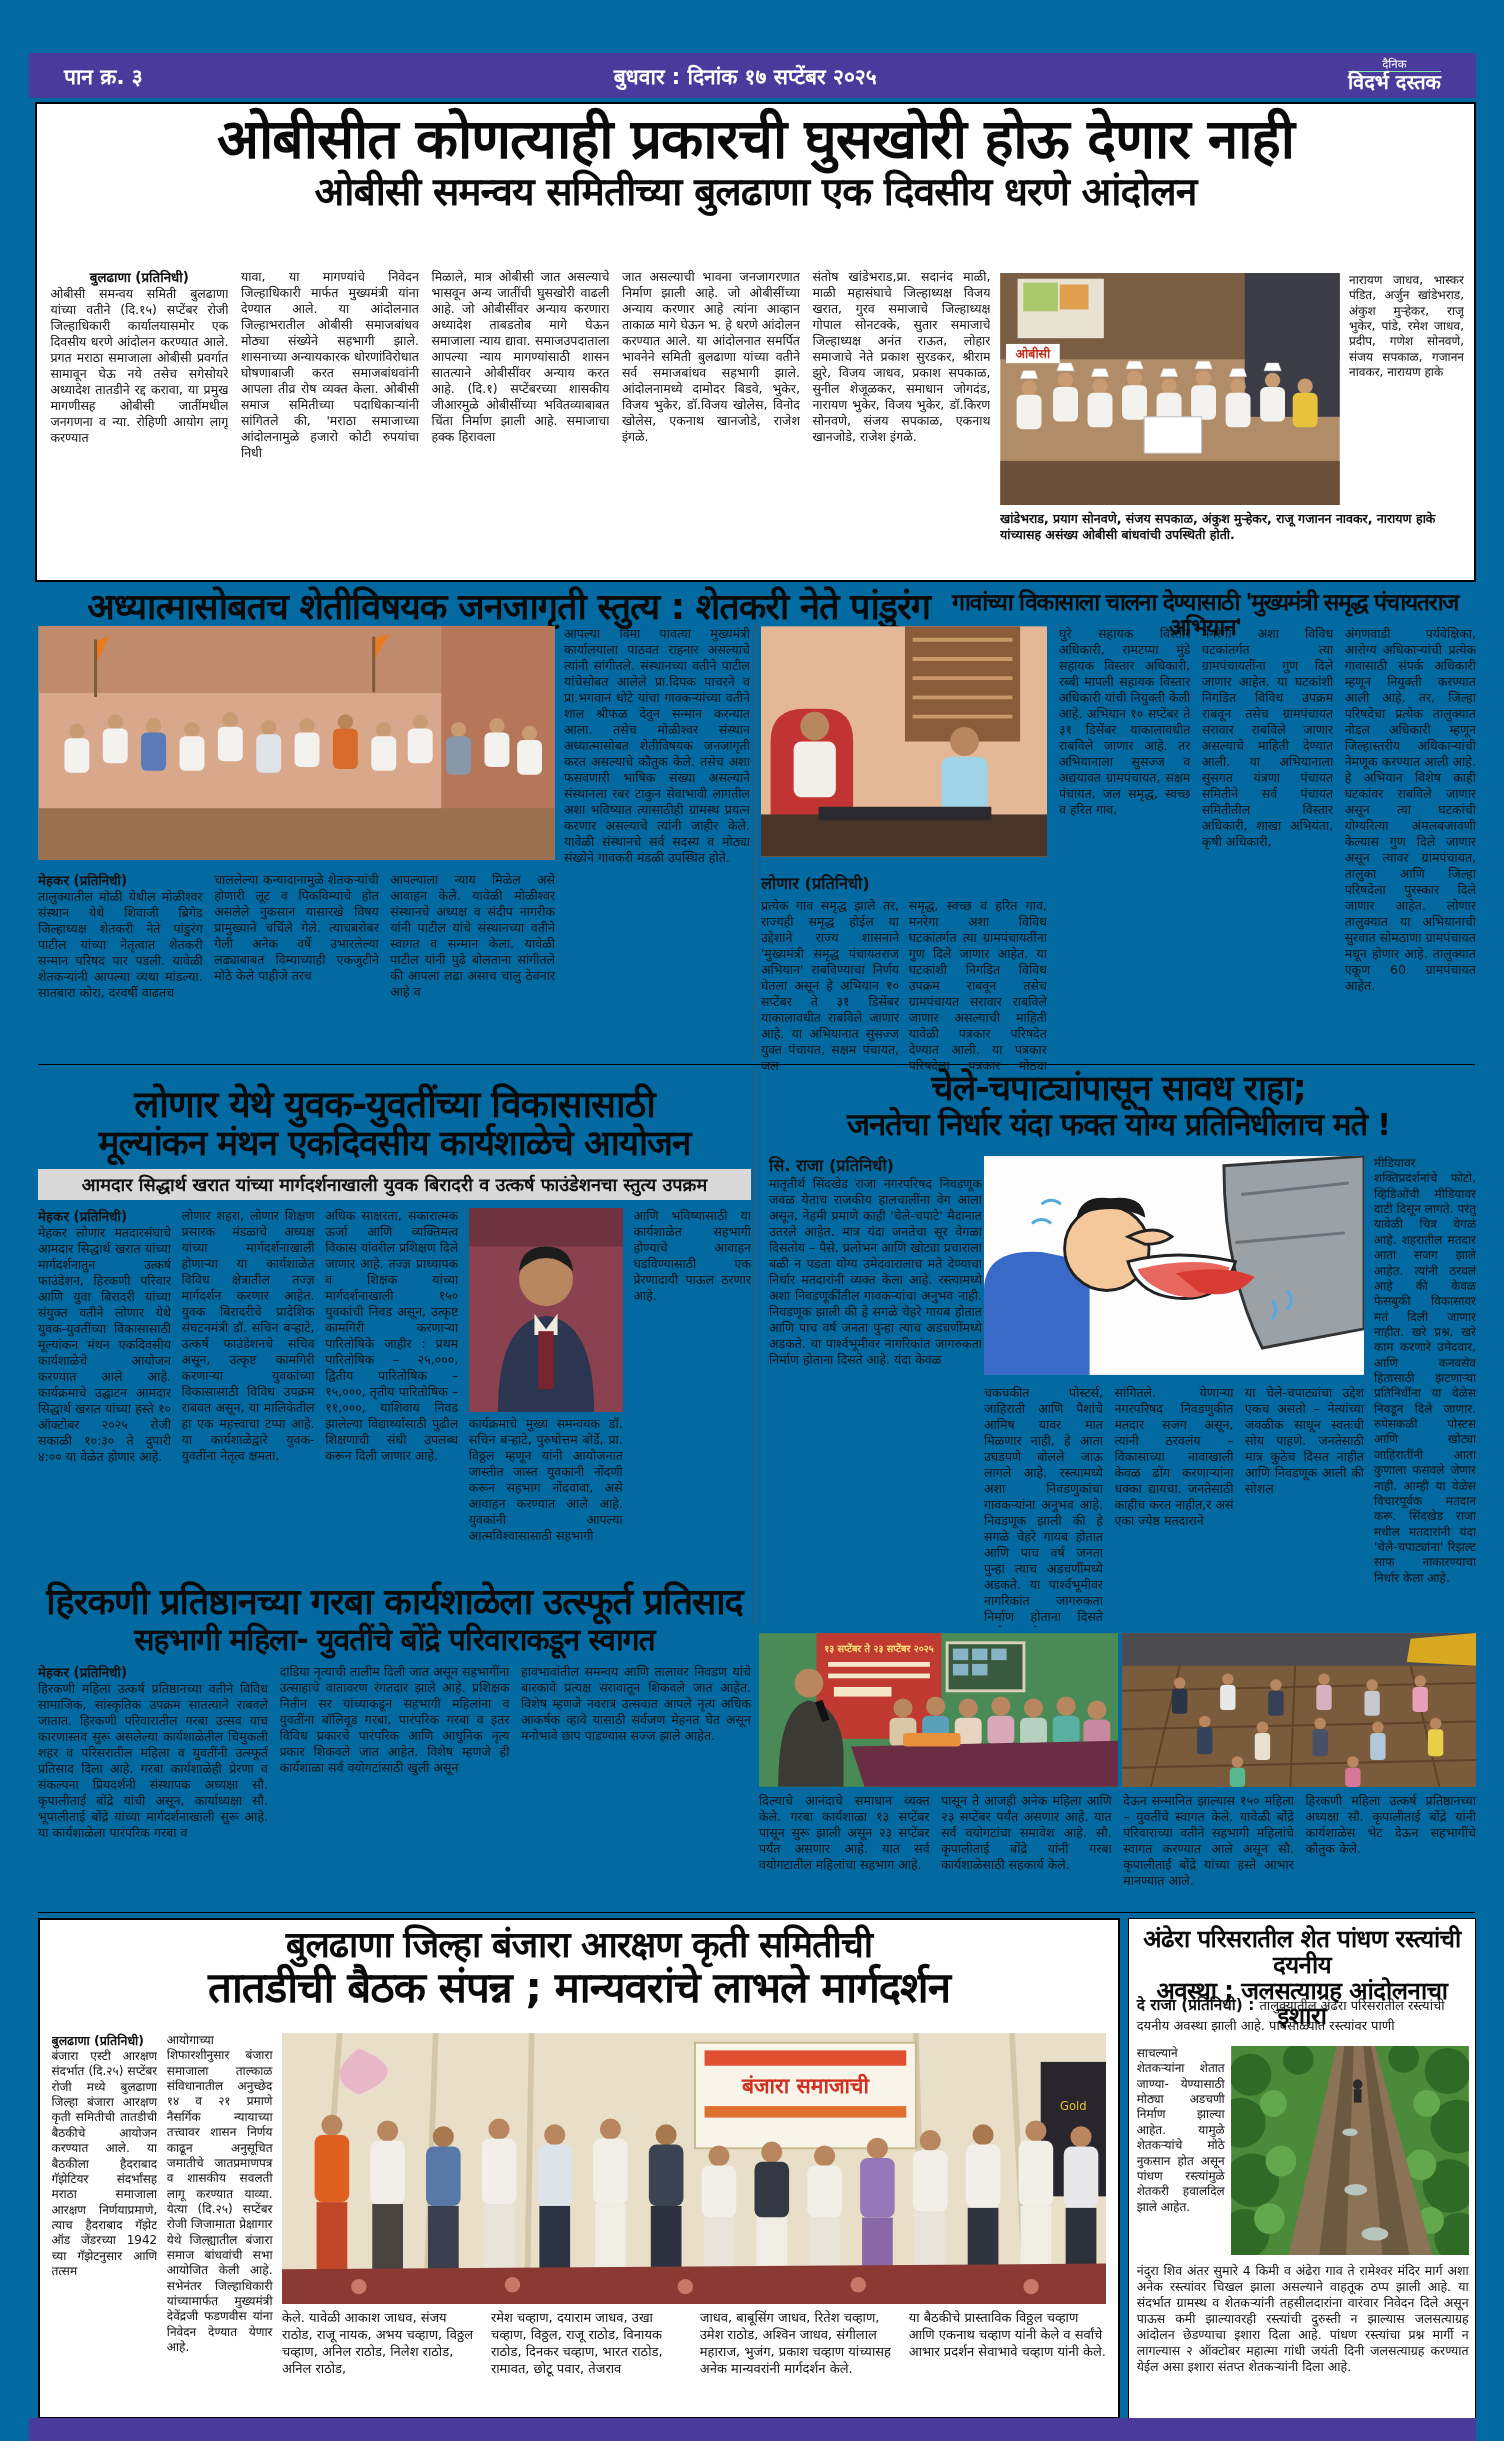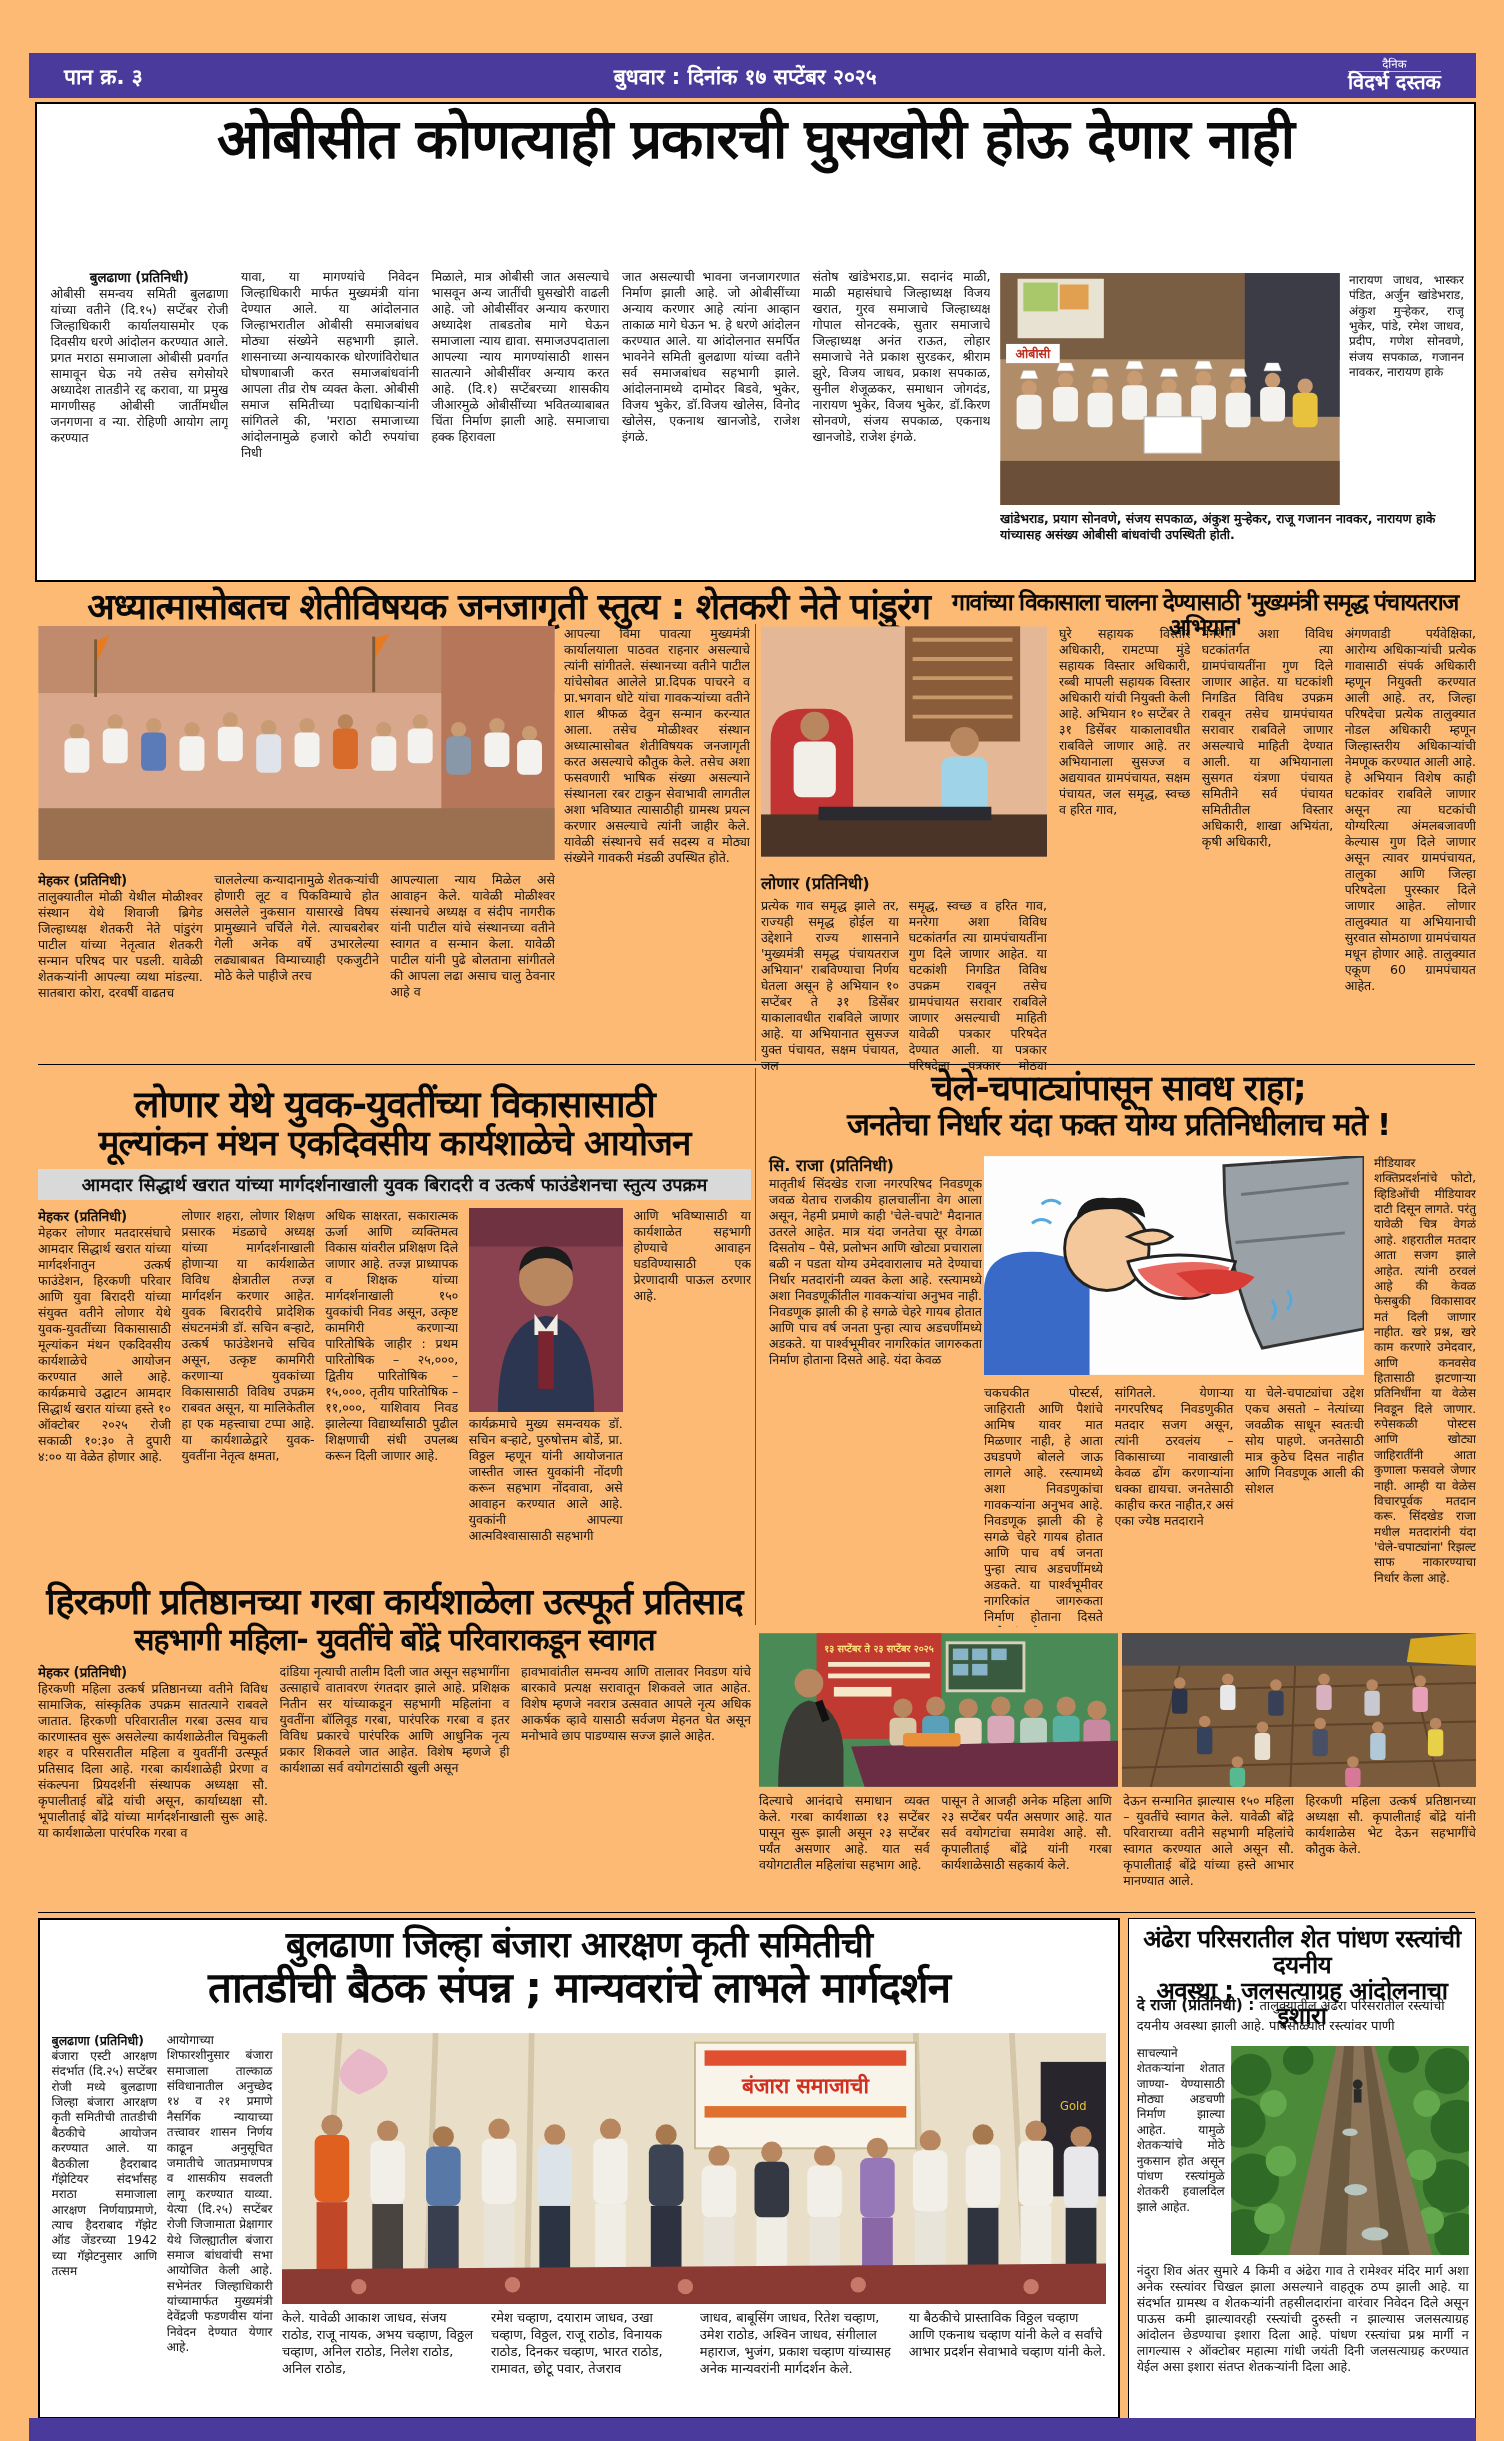--- a/index.html
+++ b/index.html
@@ -1,16 +1,16 @@
 <!DOCTYPE html>
 <html><head>
 <meta charset="utf-8">
 <style>
   html,body{margin:0;padding:0;background:#888;}
-  .page{position:relative;width:1504px;height:2441px;background:#fdba74;margin:0 auto;
+  .page{position:relative;width:1504px;height:2441px;background:#0369a1;margin:0 auto;
         font-family:"DejaVu Sans","Liberation Sans",sans-serif;color:#111;overflow:hidden;}
   .abs{position:absolute;}
   .band{background:#4a3a9c;color:#fff;}
   .band-inner{display:flex;align-items:center;justify-content:space-between;height:100%;padding:0 35px;}
   .pageno{font-size:21px;font-weight:bold;}
   .dateline{font-size:21px;font-weight:bold;}
   .masthead{text-align:center;line-height:1;}
   .masthead .small{font-size:11.5px;}
   .masthead .big{font-size:20px;font-weight:bold;border-top:1px solid #86efac;}
   .hl{font-weight:bold;text-align:center;line-height:1.08;letter-spacing:-1px;color:#0a0a0a;}
@@ -48,20 +48,21 @@
       <span class="dateline">बुधवार : दिनांक १७ सप्टेंबर २०२५</span>
       <span class="masthead">
         <div class="small">दैनिक</div>
         <div class="big">विदर्भ दस्तक</div>
       </span>
     </div>
   </div>
 
   <section class="abs box" style="left:35px;top:102px;width:1441px;height:480px;background:#fff;">
     <div class="hl" style="font-size:55px;margin-top:5.8px;">ओबीसीत कोणत्याही प्रकारची घुसखोरी होऊ देणार नाही</div>
+    <div class="hl" style="font-size:39px;margin-top:1.9px;">ओबीसी समन्वय समितीच्या बुलढाणा एक दिवसीय धरणे आंदोलन</div>
 
     <div class="abs" style="left:13.4px;top:165px;width:940px;height:300px;display:flex;gap:12.5px;">
       <div class="col" style="flex:1;">
         <div class="byline" style="text-align:center;">बुलढाणा (प्रतिनिधी)</div>
         <span>ओबीसी समन्वय समिती बुलढाणा यांच्या वतीने (दि.१५) सप्टेंबर रोजी जिल्हाधिकारी कार्यालयासमोर एक दिवसीय धरणे आंदोलन करण्यात आले. प्रगत मराठा समाजाला ओबीसी प्रवर्गात सामावून घेऊ नये तसेच सगेसोयरे अध्यादेश तातडीने रद्द करावा, या प्रमुख मागणीसह ओबीसी जातींमधील जनगणना व न्या. रोहिणी आयोग लागू करण्यात</span>
       </div>
       <div class="col" style="flex:1;">यावा, या मागण्यांचे निवेदन जिल्हाधिकारी मार्फत मुख्यमंत्री यांना देण्यात आले. या आंदोलनात जिल्हाभरातील ओबीसी समाजबांधव मोठ्या संख्येने सहभागी झाले. शासनाच्या अन्यायकारक धोरणांविरोधात घोषणाबाजी करत समाजबांधवांनी आपला तीव्र रोष व्यक्त केला. ओबीसी समाज समितीच्या पदाधिकाऱ्यांनी सांगितले की, 'मराठा समाजाच्या आंदोलनामुळे हजारो कोटी रुपयांचा निधी</div>
       <div class="col" style="flex:1;">मिळाले, मात्र ओबीसी जात असल्याचे भासवून अन्य जातींची घुसखोरी वाढली आहे. जो ओबीसींवर अन्याय करणारा अध्यादेश ताबडतोब मागे घेऊन समाजाला न्याय द्यावा. समाजउपदाताला आपल्या न्याय मागण्यांसाठी शासन सातत्याने ओबीसींवर अन्याय करत आहे. (दि.१) सप्टेंबरच्या शासकीय जीआरमुळे ओबीसींच्या भवितव्याबाबत चिंता निर्माण झाली आहे. समाजाचा हक्क हिरावला</div>
       <div class="col" style="flex:1;">जात असल्याची भावना जनजागरणात निर्माण झाली आहे. जो ओबीसींच्या अन्याय करणार आहे त्यांना आव्हान ताकाळ मागे घेऊन भ. हे धरणे आंदोलन करण्यात आले. या आंदोलनात समर्पित भावनेने समिती बुलढाणा यांच्या वतीने सर्व समाजबांधव सहभागी झाले. आंदोलनामध्ये दामोदर बिडवे, भुकेर, विजय भुकेर, डॉ.विजय खोलेस, विनोद खोलेस, एकनाथ खानजोडे, राजेश इंगळे.</div>
       <div class="col" style="flex:1;">संतोष खांडेभराड,प्रा. सदानंद माळी, माळी महासंघाचे जिल्हाध्यक्ष विजय खरात, गुरव समाजाचे जिल्हाध्यक्ष गोपाल सोनटक्के, सुतार समाजाचे जिल्हाध्यक्ष अनंत राऊत, लोहार समाजाचे नेते प्रकाश सुरडकर, श्रीराम झुरे, विजय जाधव, प्रकाश सपकाळ, सुनील शेजूळकर, समाधान जोगदंड, नारायण भुकेर, विजय भुकेर, डॉ.किरण सोनवणे, संजय सपकाळ, एकनाथ खानजोडे, राजेश इंगळे.</div>

